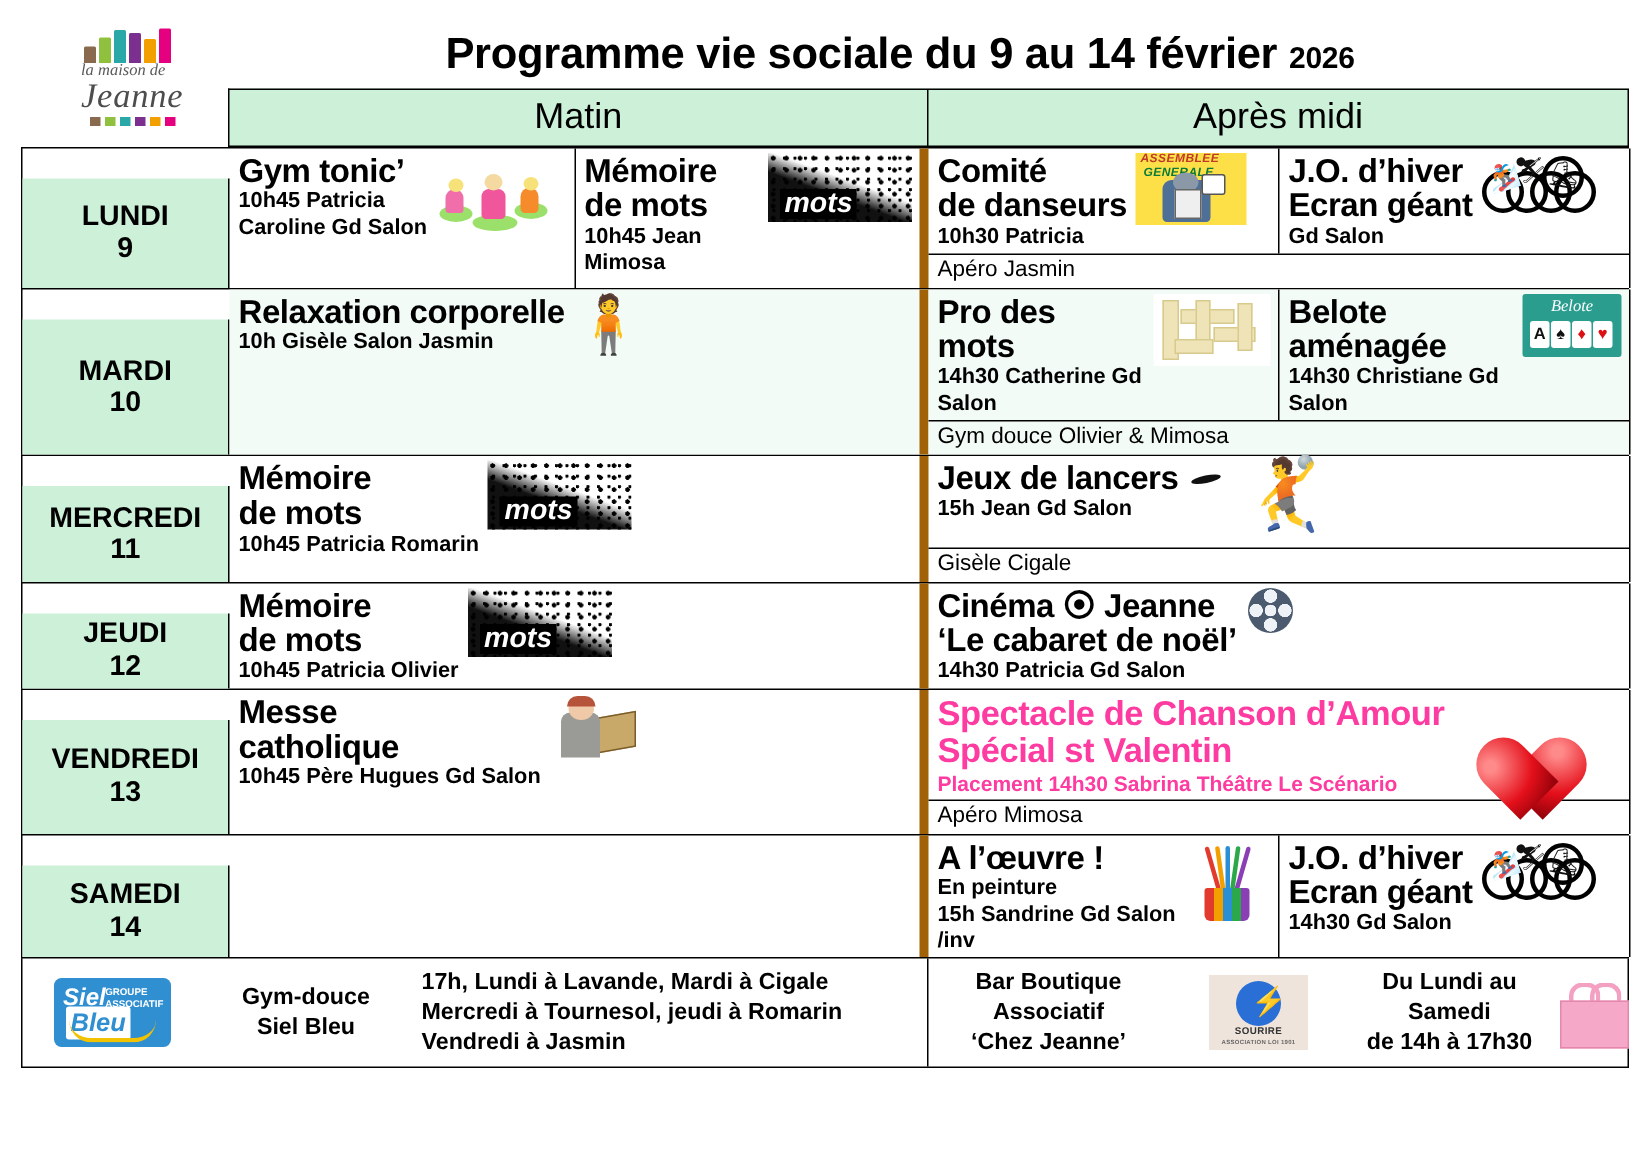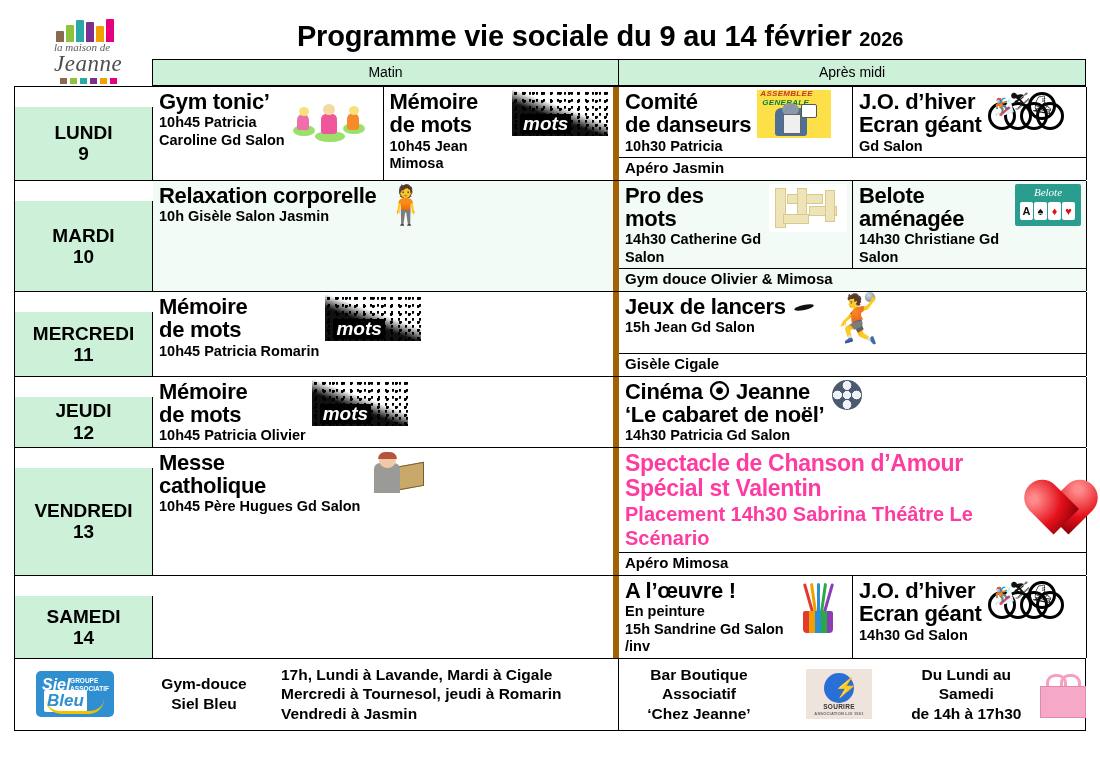--- a/index.html
+++ b/index.html
@@ -26,21 +26,21 @@
     text-align:center;font-size:29px;font-weight:700;
     letter-spacing:-.2px;white-space:nowrap;
   }
   .title .yr{font-size:20px;font-weight:700;}
 
   
   .grid{position:absolute;left:14px;top:59px;width:1072px;}
   .hdrow{display:flex;margin-left:138px;}
   .hdcell{
     background:#cdf0d8;border:1px solid #000;
-    font-size:14px;text-align:center;padding:4px 0 5px;
+    font-size:24px;text-align:center;padding:4px 0 5px;
     box-sizing:border-box;
   }
   .hd-matin{width:466px;border-right:none;}
   .hd-apres{width:468px;}
 
   .row{display:flex;border-left:1px solid #000;border-top:1px solid #000;box-sizing:border-box;}
   .row.last{border-bottom:1px solid #000;}
   .daycell{
     width:138px;flex:0 0 138px;background:#cdf0d8;
     border-right:1px solid #000;box-sizing:border-box;
@@ -53,30 +53,30 @@
   .half.pm{flex:0 0 468px;border-right:1px solid #000;}
 
   .slots{display:flex;flex:1 1 auto;min-height:0;}
   .slot{
     position:relative;box-sizing:border-box;
     padding:3px 5px 2px 6px;display:flex;flex-direction:column;
     justify-content:flex-start;min-width:0;
   }
   .slot + .slot{border-left:1px solid #000;}
   .note{
-    border-top:1px solid #000;font-size:15px;font-weight:700;
+    border-top:1px solid #000;font-size:15px;font-weight:400;
     padding:1px 5px 2px 6px;line-height:1.25;box-sizing:border-box;
   }
   .tinted{background:#f2fbf5;}
 
   .ttl{font-size:22px;font-weight:700;line-height:1.06;letter-spacing:-.3px;}
   .sub{font-size:14.5px;font-weight:700;line-height:1.2;margin-top:1px;}
   .pink .ttl,.pink .sub{color:#fd3ba0;}
   .pink .ttl{font-size:23px;line-height:1.1;}
-  .pink .sub{font-size:20px;}
+  .pink .sub{font-size:14px;}
   .slotbody{display:flex;align-items:flex-start;gap:6px;}
   .txtcol{min-width:0;}
 
   
   .icon{flex:0 0 auto;display:block;}
   .mots{width:96px;height:46px;background:#fff;position:relative;overflow:hidden;}
   .mots .blob{position:absolute;right:-4px;top:-2px;width:104px;height:50px;
     background:
       radial-gradient(circle at 14% 78%, #000 0 1.1px, transparent 1.3px) 0 0/7px 7px,
       radial-gradient(circle at 60% 30%, #000 0 1.4px, transparent 1.6px) 2px 3px/9px 8px,

